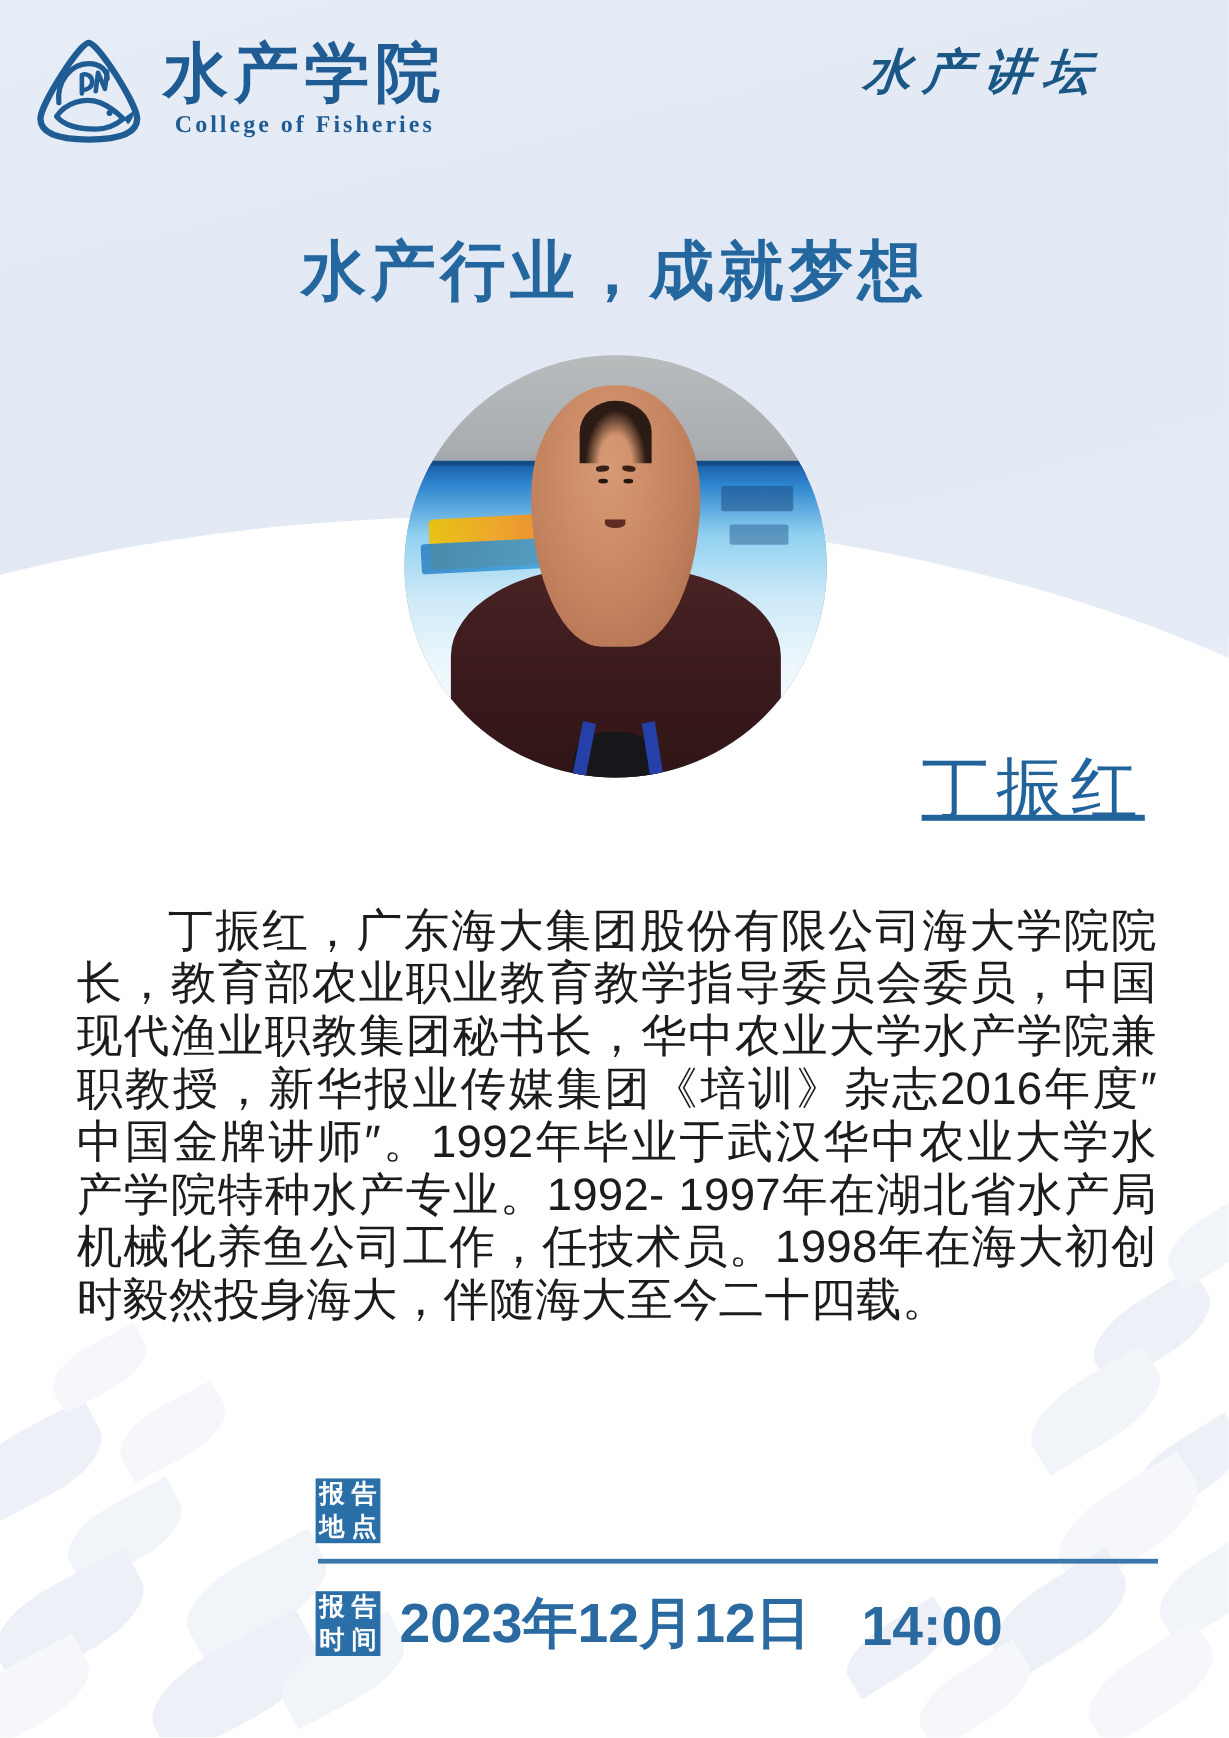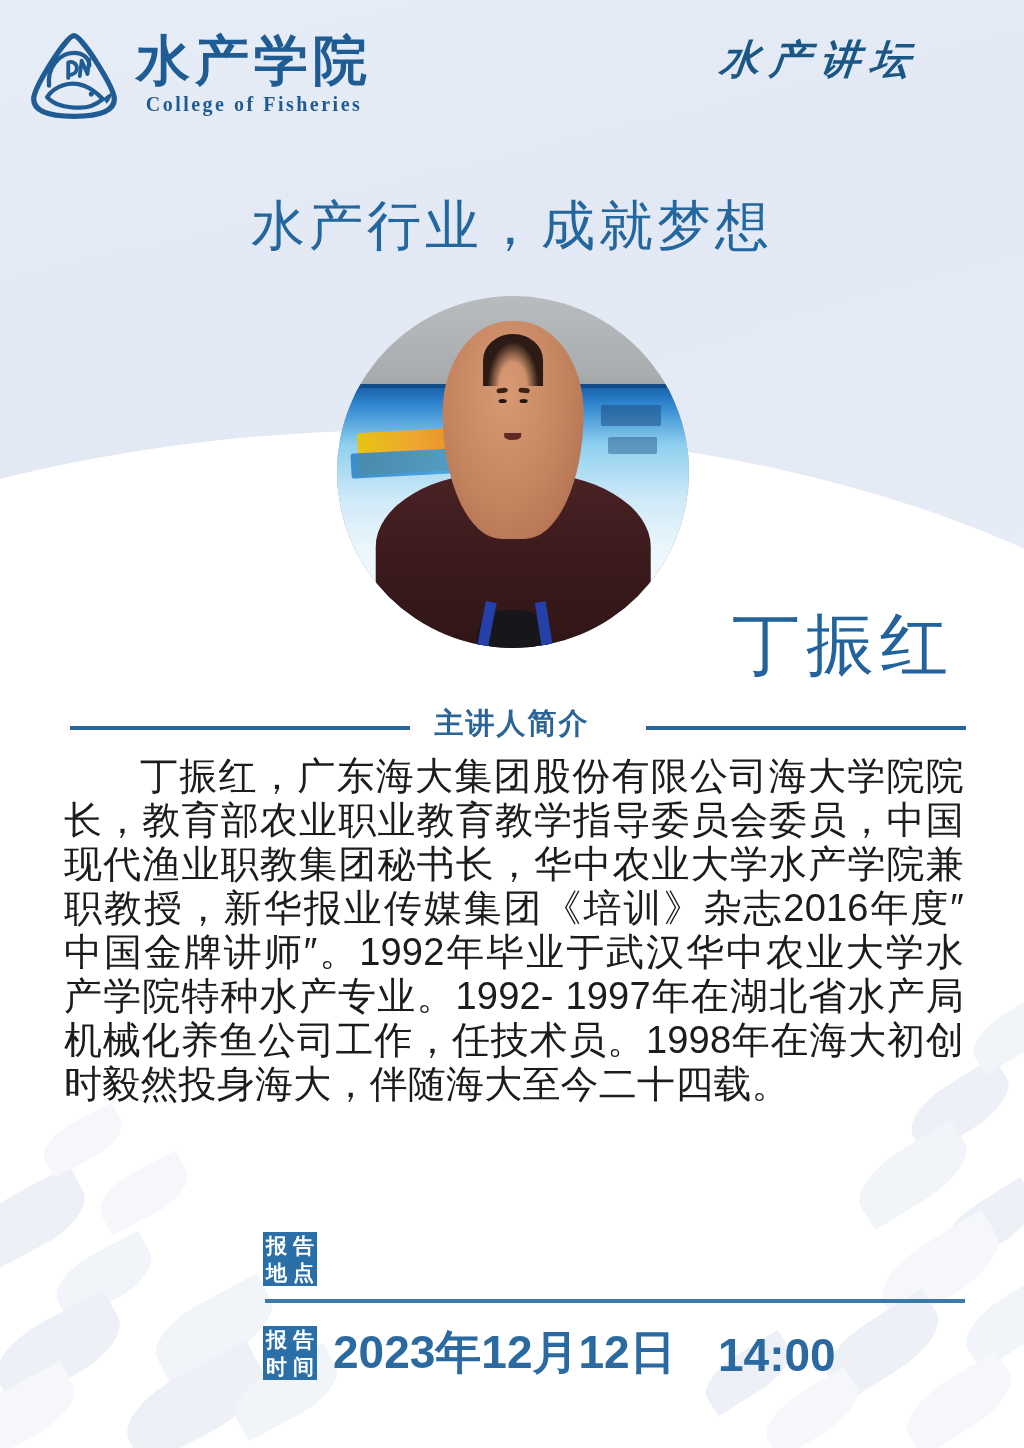--- a/index.html
+++ b/index.html
@@ -157,21 +157,21 @@
   }
 
   
   .main-title {
     position: absolute;
     top: 190px;
     left: 0;
     width: 1024px;
     text-align: center;
     font-size: 54px;
-    font-weight: normal;
+    font-weight: bold;
     letter-spacing: 4px;
     color: #24679e;
   }
 
   
   .portrait {
     position: absolute;
     left: 337px;
     top: 296px;
     width: 352px;
@@ -325,25 +325,26 @@
     width: 12%;
     height: 3.2%;
     background: #5e2a22;
     border-radius: 0 0 60% 60%;
   }
 
   
   .speaker-name {
     position: absolute;
     right: 70px;
-    top: 600px;
-    font-size: 68px;
+    top: 620px;
+    font-size: 56px;
     font-weight: 500;
     letter-spacing: 6px;
     color: #23639b;
+    text-decoration: underline;
   }
 
   
   .section-head {
     position: absolute;
     left: 0;
     top: 704px;
     width: 1024px;
     height: 40px;
   }
@@ -523,25 +524,20 @@
       <div class="ph-brow-l"></div>
       <div class="ph-brow-r"></div>
       <div class="ph-eye-l"></div>
       <div class="ph-eye-r"></div>
       <div class="ph-mouth"></div>
     </div>
   </div>
 
   <div class="speaker-name">丁振红</div>
 
-  <div class="section-head">
-    <div class="sh-line left"></div>
-    <div class="sh-line right"></div>
-    <div class="sh-text">主讲人简介</div>
-  </div>
 
   <div class="bio">丁振红，广东海大集团股份有限公司海大学院院长，教育部农业职业教育教学指导委员会委员，中国现代渔业职教集团秘书长，华中农业大学水产学院兼职教授，新华报业传媒集团《培训》杂志2016年度″中国金牌讲师″。1992年毕业于武汉华中农业大学水产学院特种水产专业。1992- 1997年在湖北省水产局机械化养鱼公司工作，任技术员。1998年在海大初创时毅然投身海大，伴随海大至今二十四载。</div>
 
   <div class="info-row info-place">
     <div class="info-badge">
         <span>报</span>
         <span>告</span>
         <span>地</span>
         <span>点</span>
       </div>

